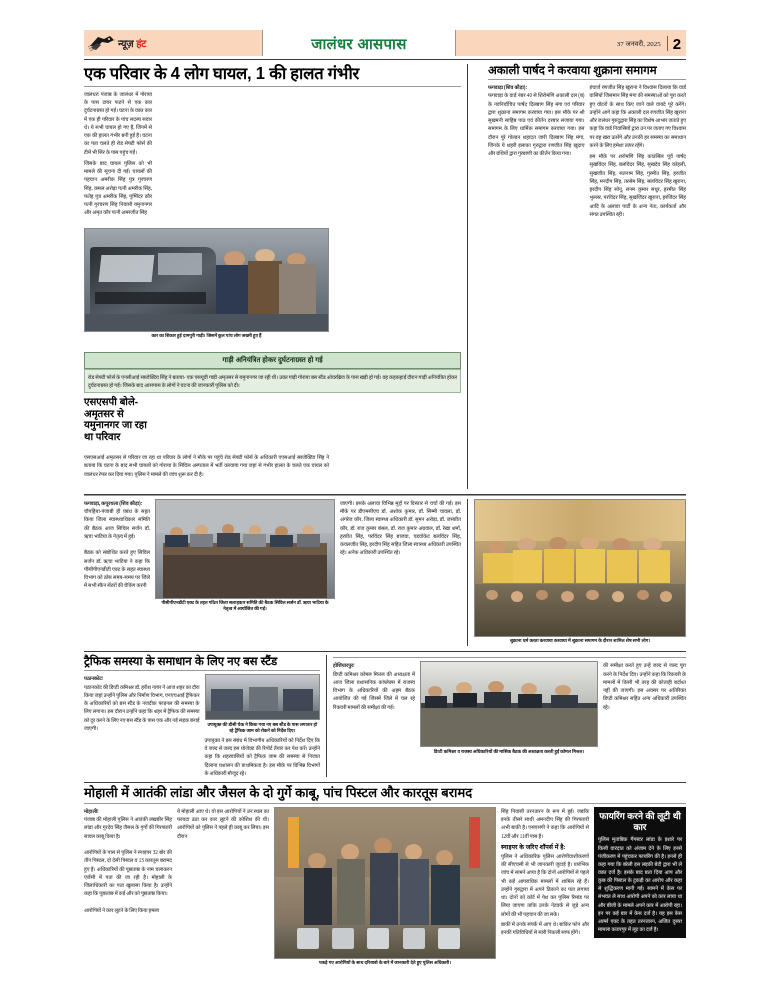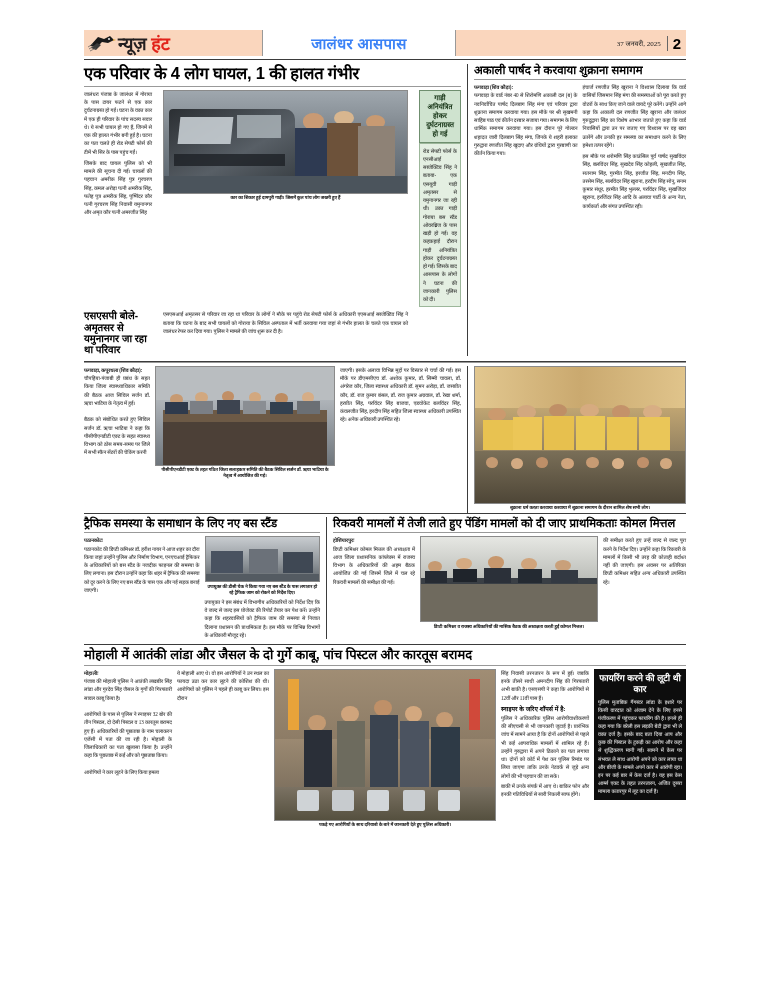--- a/index.html
+++ b/index.html
@@ -30,32 +30,32 @@
   }
   .mh-logo {
     width:178px; background:#fad6bd;
     display:flex; align-items:center; padding-left:4px;
     position:relative; overflow:hidden;
   }
   .mh-bird { width:28px; height:20px; position:relative; flex:none; margin-right:2px;}
   .mh-bird svg { display:block; }
   .mh-logo-text {
     font-family:"Liberation Sans", sans-serif;
-    font-weight:bold; font-size:18px; letter-spacing:-0.2px;
+    font-weight:bold; font-size:10px; letter-spacing:-0.2px;
     color:#231f20; white-space:nowrap;
   }
   .mh-logo-text .red { color:#e2231a; }
   .mh-mid {
     flex:1; display:flex; align-items:center; justify-content:center;
     border-left:1px solid #999; border-right:1px solid #999;
     background:#fff;
   }
   .mh-title {
     font-family:"Liberation Sans", sans-serif;
-    font-weight:bold; font-size:15px; color:#3b82f6; letter-spacing:0.3px;
+    font-weight:bold; font-size:15px; color:#15803d; letter-spacing:0.3px;
   }
   .mh-right {
     width:230px; background:#fad6bd;
     display:flex; align-items:center; justify-content:flex-end;
     padding-right:2px;
   }
   .mh-date { font-size:7px; color:#222; margin-right:6px; white-space:nowrap; }
   .mh-pageno {
     font-family:"Liberation Sans", sans-serif;
     font-weight:bold; font-size:15px; color:#000;
@@ -89,23 +89,23 @@
   }
   .photo .ph-grad { position:absolute; inset:0; }
 
   
   .cols { display:flex; gap:5px; }
   .col { flex:1; }
 
   
   .sec1 { display:flex; gap:6px; margin-top:4px; }
   .s1-left { width:377px; }
-  .s1-right { width:219px; border-left:1px solid #3b3b3b; padding-left:6px; }
+  .s1-right { width:219px; border-left:1px solid #3b3b3b; padding-left:20px; }
   .s1-head { padding-bottom:3px; }
-  .s1-body { display:flex; gap:11px; margin-top:3px; }
+  .s1-body { display:flex; gap:11px; margin-top:3px;flex-direction:column; }
   .s1-c1 { width:68px; }
   .s1-photo-wrap { width:245px; }
   .s1-photo { height:104px; }
   .greenbox {
     background:#cfe3cf; border:0.5px solid #6f8f6f;
     padding:3px 4px; font-family:"Liberation Sans", sans-serif;
     font-weight:bold; font-size:7px; line-height:1.28; color:#123012;
     text-align:center;
   }
   .greenbody {
@@ -113,21 +113,21 @@
     padding:3px;
   }
 
   
   .sec2 { margin-top:5px; }
   .sec2-inner { display:flex; gap:6px; margin-top:3px; }
   .s2-left { width:377px; }
   .s2-right { width:219px; border-left:1px solid #3b3b3b; padding-left:6px; }
 
   
-  .sec3 { }
+  .sec3 { margin-top:5px; }
   .sec3-inner { display:flex; gap:6px; }
   .s3-left { width:236px; }
   .s3-right { width:360px; border-left:1px solid #3b3b3b; padding-left:6px; }
 
   
   .sec4 { margin-top:5px; }
   .s4-inner { display:flex; gap:5px; margin-top:3px; }
   .blackbox {
     background:#0d0d0d; color:#fff; padding:4px 4px 5px;
   }
@@ -335,21 +335,20 @@
               <div class="pb" style="left:68%;top:32%;width:27%;height:48%;background:#3f4854;"></div>
               <div class="pb" style="left:0;top:82%;width:100%;height:18%;background:#545b62;"></div>
             </div>
             <div class="caption">उपायुक्त की डीसी चेक ने किया गया नए बस स्टैंड के पास लगातार हो रहे ट्रैफिक जाम को रोकने को निर्देश दिए।</div>
             <div class="body-txt">उपायुक्त ने इस संबंध में विभागीय अधिकारियों को निर्देश दिए कि वे जल्द से जल्द इस प्रोजेक्ट की रिपोर्ट तैयार कर पेश करें। उन्होंने कहा कि शहरवासियों को ट्रैफिक जाम की समस्या से निजात दिलाना प्रशासन की प्राथमिकता है। इस मौके पर विभिन्न विभागों के अधिकारी मौजूद रहे।</div>
           </div>
         </div>
       </div>
 
       <div class="s3-right">
-        <div class="hl hl-2">रिकवरी मामलों में तेजी लाते हुए पेंडिंग मामलों को दी जाए प्राथमिकताः कोमल मित्तल</div>
         <div class="rule-thin" style="margin-top:2px"></div>
         <div class="cols" style="margin-top:3px">
           <div style="width:82px">
             <div class="body-txt"><b>होशियारपुरः</b></div>
             <div class="body-txt">डिप्टी कमिश्नर कोमल मित्तल की अध्यक्षता में आज जिला प्रशासनिक कांप्लेक्स में राजस्व विभाग के अधिकारियों की अहम बैठक आयोजित की गई जिसमें जिले में चल रहे रिकवरी मामलों की समीक्षा की गई।</div>
           </div>
           <div style="width:178px">
             <div class="photo" style="height:86px">
               <div class="ph-grad" style="background:linear-gradient(180deg,#e6e7e3 0%,#c0c2bd 45%,#8f9490 100%)"></div>
               <div class="pb" style="left:0;top:52%;width:100%;height:48%;background:#6f6a5e;"></div>

